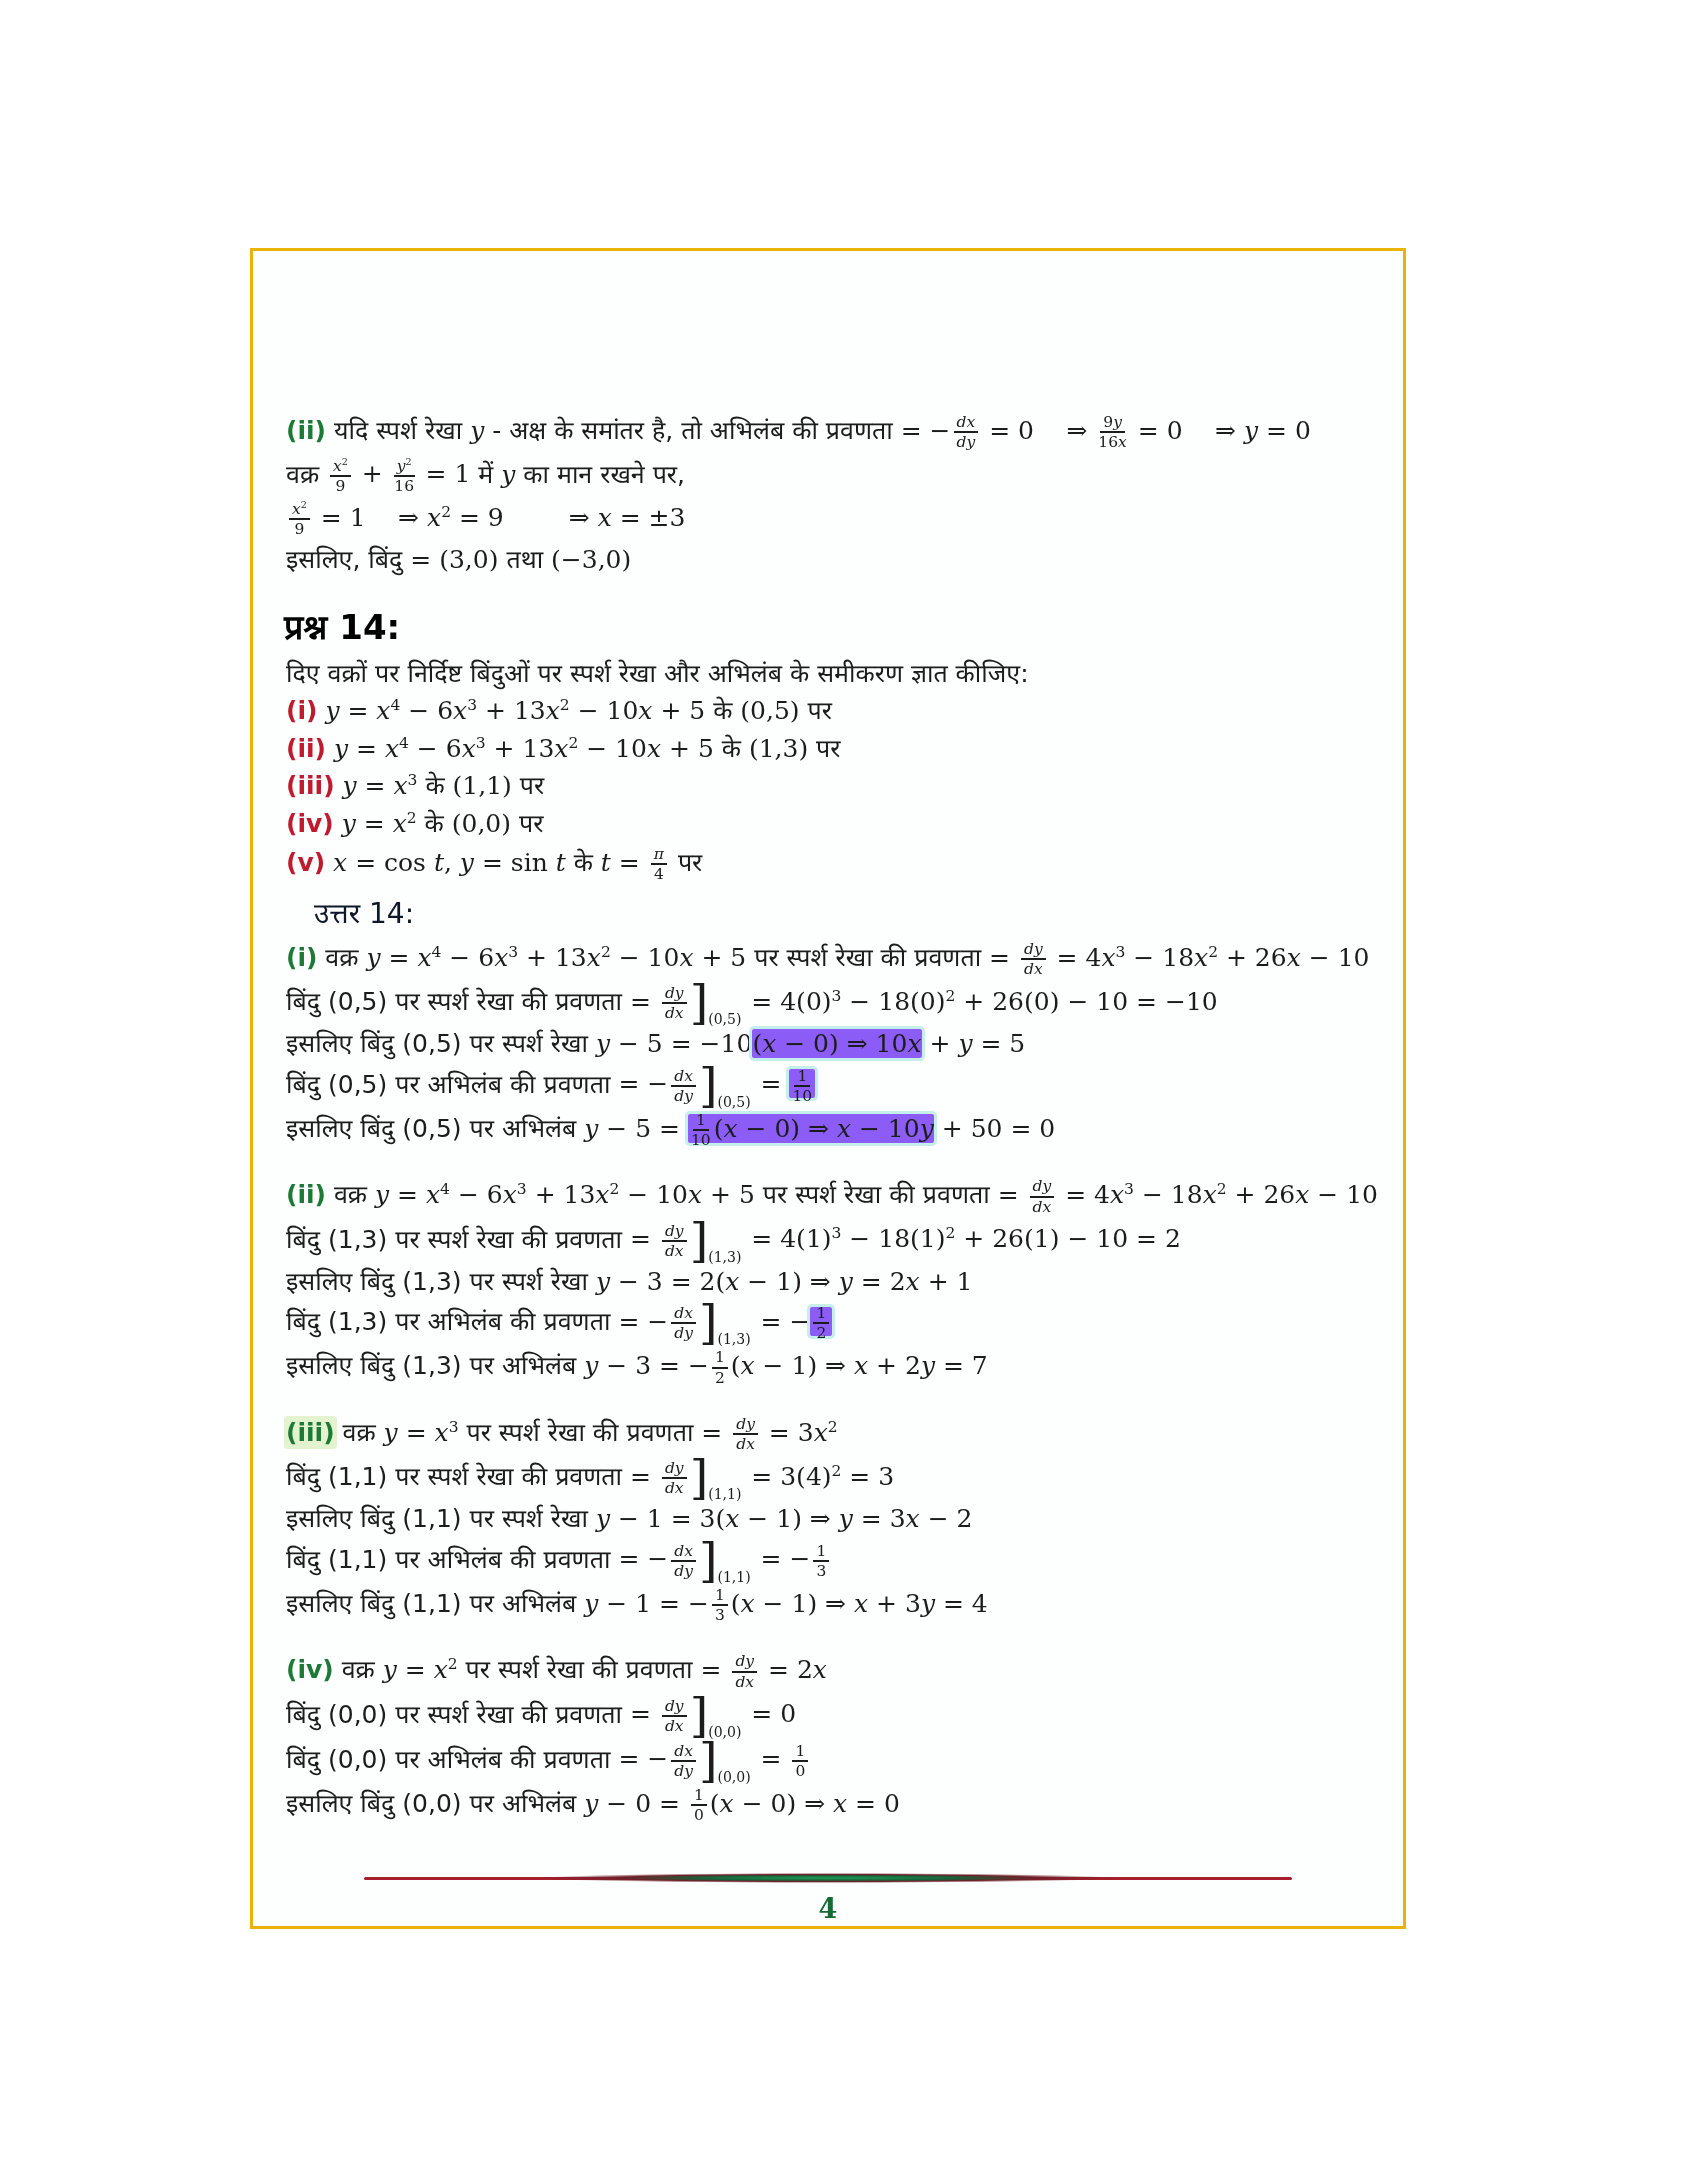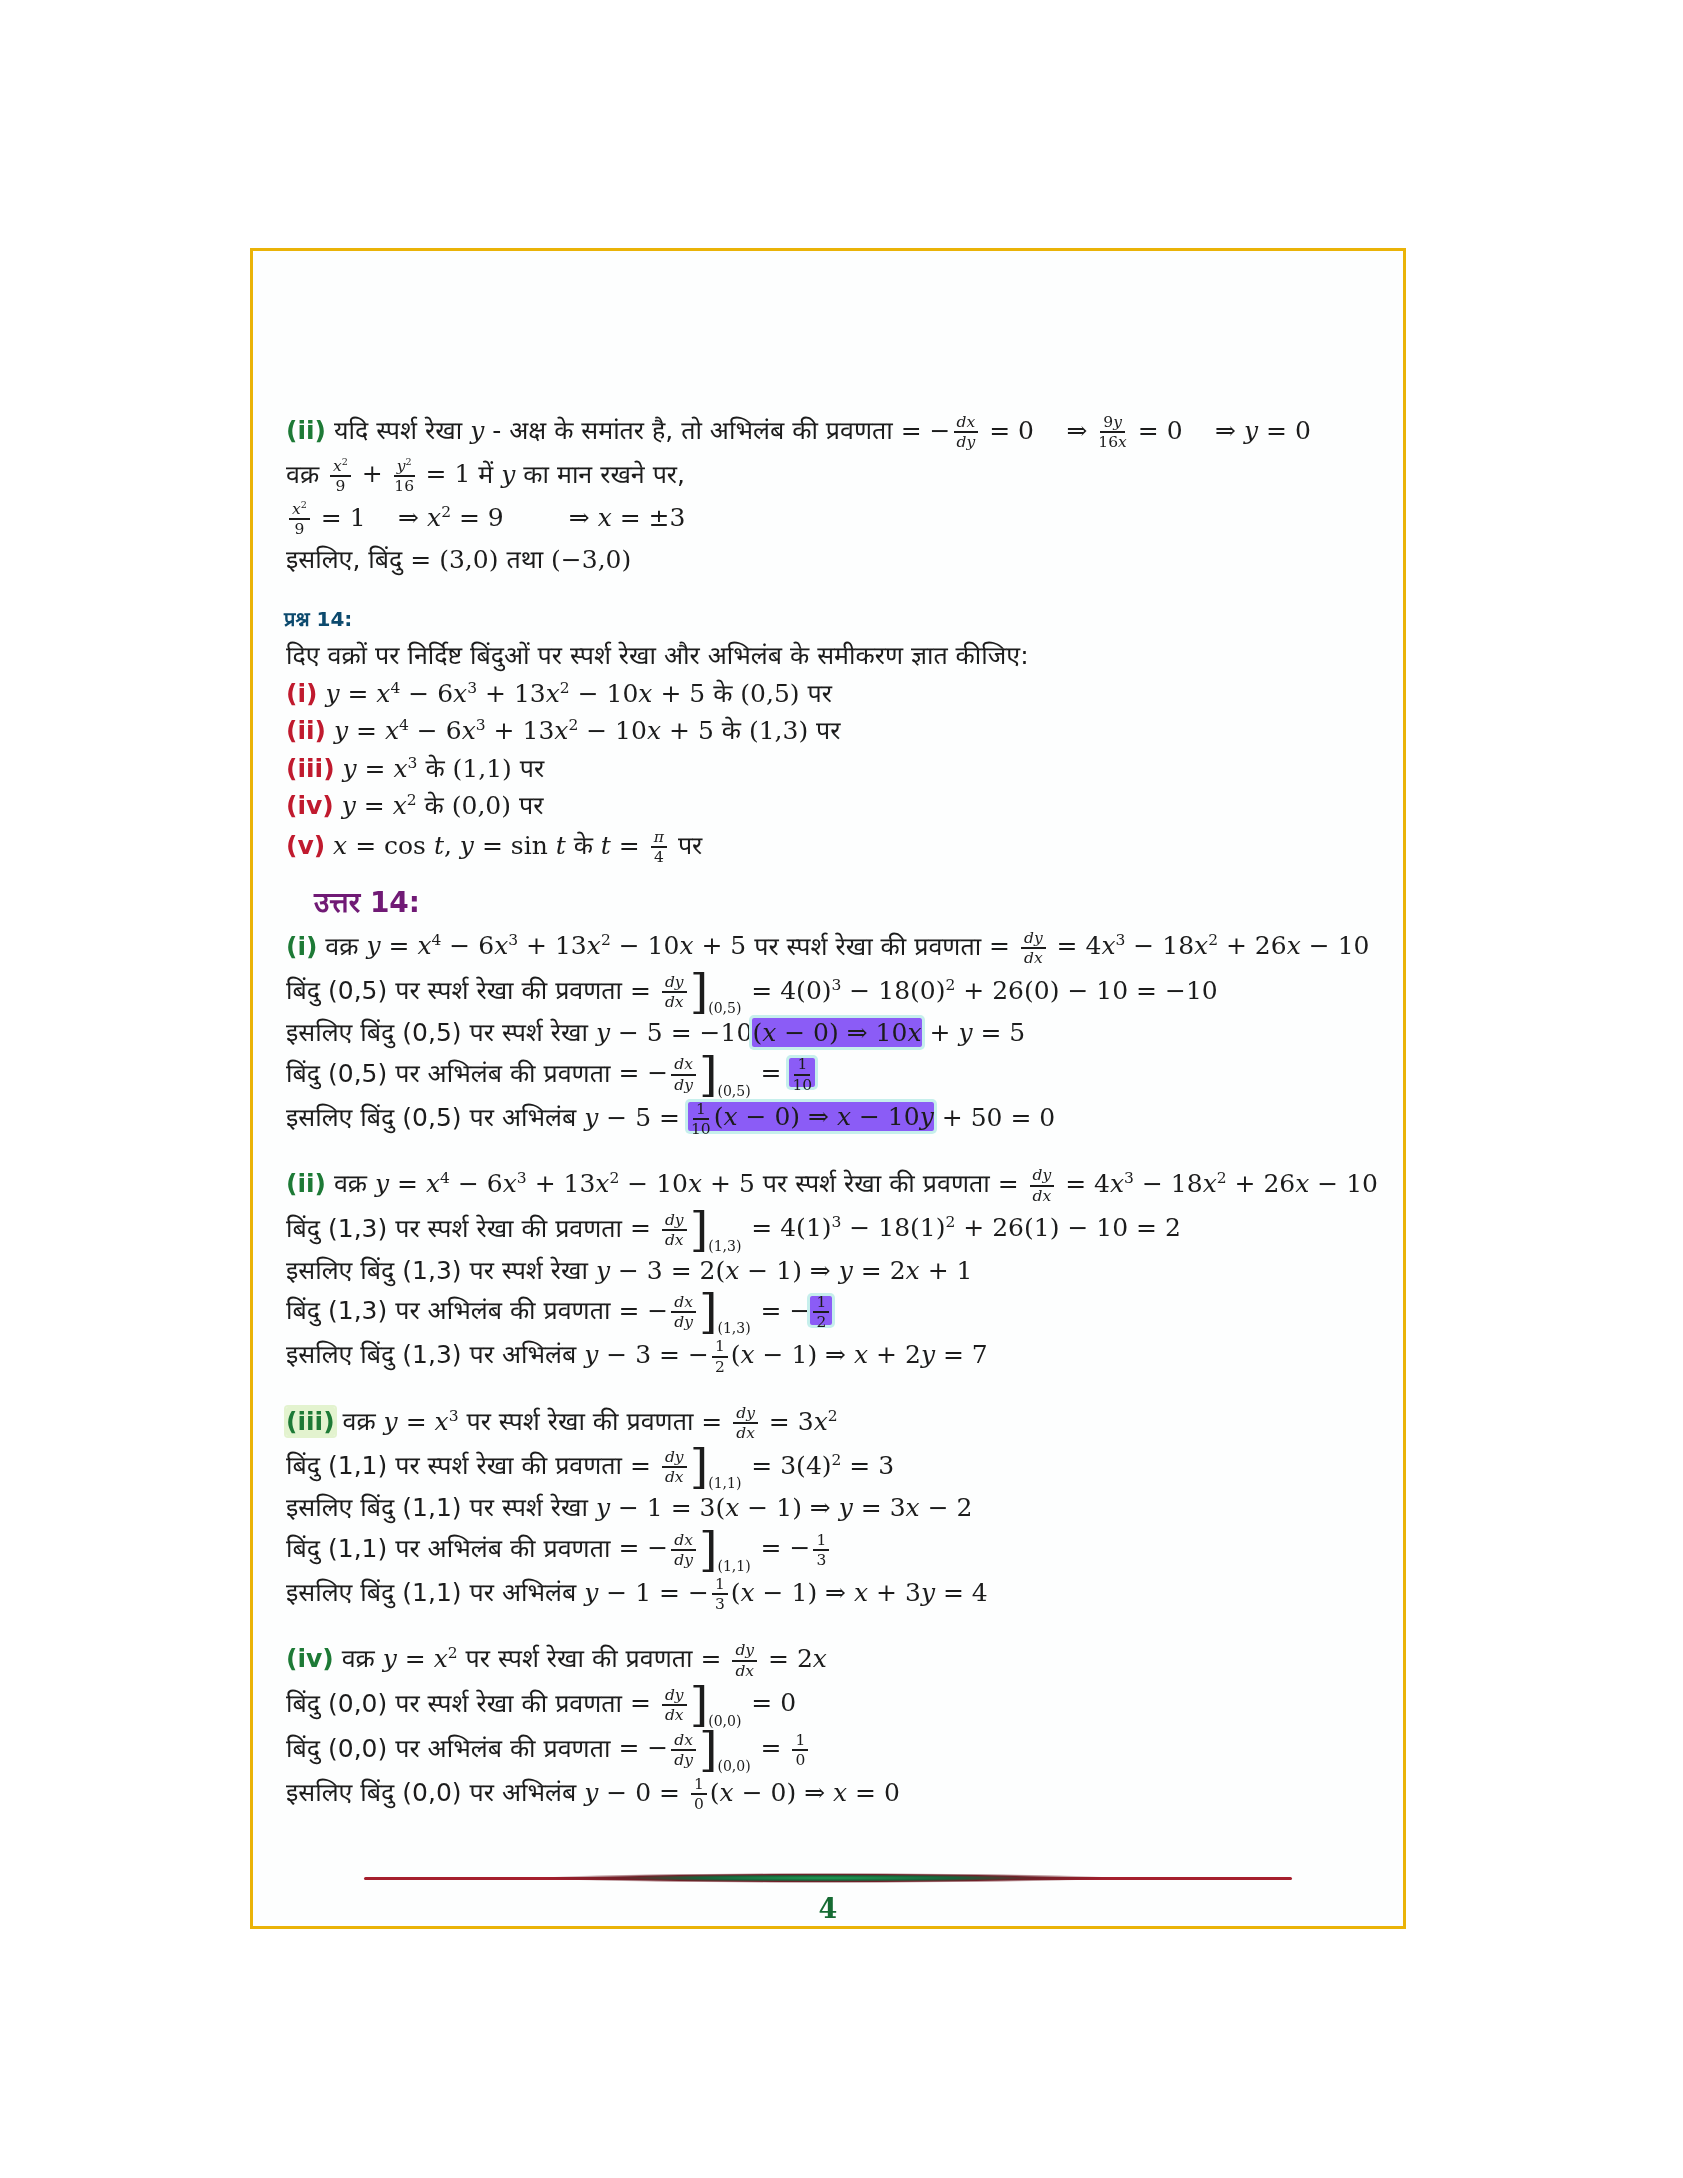--- a/index.html
+++ b/index.html
@@ -7,22 +7,22 @@
     width:1683px; height:2178px; background:#ffffff; position:relative;
     font-family:"DejaVu Sans","Liberation Sans",sans-serif;
     color:#1c1c1c;
   }
   .sheet {
     position:absolute; left:250px; top:248px; width:1150px; height:1675px;
     border:3px solid #eab308; background:#fdfefe;
   }
   .content { position:absolute; left:33px; right:18px; top:163px; }
   .line { font-size:25px; line-height:1.22; margin-bottom:7px; }
-  .heading-red   { color:#0c4a6e; font-weight:bold; font-size:20px; margin:32px 0 10px -2px; }
-  .heading-green { color:#701a75; font-weight:bold; font-size:28px; margin:20px 0 10px 28px; }
+  .heading-red   { color:#000000; font-weight:bold; font-size:34px; margin:32px 0 10px -2px; }
+  .heading-green { color:#0f172a; font-weight:normal; font-size:28px; margin:14px 0 10px 28px; }
   .sp-md { margin-top:30px; }
   .gt { color:#1d7a36; font-weight:bold; }
   .rt { color:#c01a2e; font-weight:bold; }
   .m  { font-family:"DejaVu Serif","Liberation Serif",serif; }
   .mi { font-style:italic; }
   .mn { font-style:normal; }
   .sup { font-size:0.62em; vertical-align:super; line-height:0; }
   .fr { display:inline-flex; flex-direction:column; align-items:center;
         vertical-align:middle; font-size:0.62em; line-height:1.05; margin:0 3px; }
   .fr .num { border-bottom:2px solid #1c1c1c; padding:0 3px 1px; }

